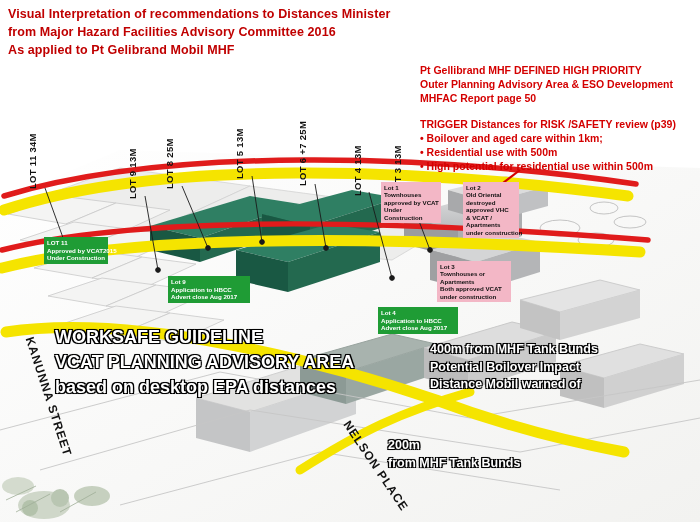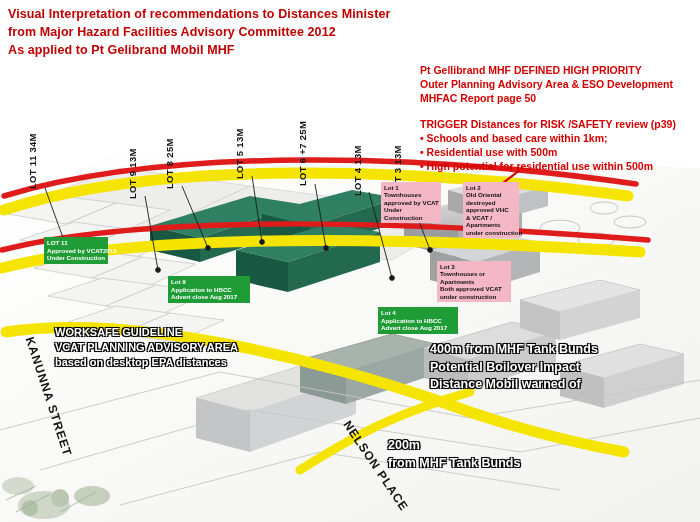--- a/index.html
+++ b/index.html
@@ -80,21 +80,21 @@
     padding: 2px 3px;
     white-space: nowrap;
   }
 
   .ws-block {
     position: absolute;
     left: 55px;
     top: 325px;
     color: #ffffff;
     font-weight: bold;
-    font-size: 11px;
+    font-size: 18px;
     line-height: 1.38;
     text-shadow:
       -1.2px -1.2px 0 #000, 1.2px -1.2px 0 #000,
       -1.2px 1.2px 0 #000, 1.2px 1.2px 0 #000,
       0 0 2px #000;
     white-space: nowrap;
   }
   .dist-block {
     position: absolute;
     color: #ffffff;
@@ -277,33 +277,33 @@
         <circle cx="326" cy="248" r="2.4"></circle>
       <path d="M369,192 L392,278"></path>
         <circle cx="392" cy="278" r="2.4"></circle>
       <path d="M408,192 L430,250"></path>
         <circle cx="430" cy="250" r="2.4"></circle>
     </g>
   </svg>
 
   <div class="title-block">
     <div>Visual Interpretation of recommendations to Distances Minister</div>
-    <div>from Major Hazard Facilities Advisory Committee 2012</div>
+    <div>from Major Hazard Facilities Advisory Committee 2016</div>
     <div>As applied to Pt Gelibrand Mobil MHF</div>
   </div>
 
   <div class="red-note" id="note-priority">
     <div>Pt Gellibrand MHF DEFINED HIGH PRIORITY</div>
     <div>Outer Planning Advisory Area &amp; ESO Development</div>
     <div>MHFAC Report page 50</div>
   </div>
 
   <div class="red-note" id="note-trigger">
     <div>TRIGGER Distances for RISK /SAFETY review (p39)</div>
-    <div>• Schools and based care within 1km;</div>
+    <div>• Boilover and aged care within 1km;</div>
     <div>• Residential use with 500m</div>
     <div>• High potential for residential use within 500m</div>
   </div>
 
   <div class="lot-label" style="left:38px; top:178px;">LOT 11 34M</div>
   <div class="lot-label" style="left:138px; top:188px;">LOT 9 13M</div>
   <div class="lot-label" style="left:175px; top:178px;">LOT 8 25M</div>
   <div class="lot-label" style="left:245px; top:168px;">LOT 5 13M</div>
   <div class="lot-label" style="left:308px; top:175px;">LOT 6 +7 25M</div>
   <div class="lot-label" style="left:363px; top:185px;">LOT 4  13M</div>

